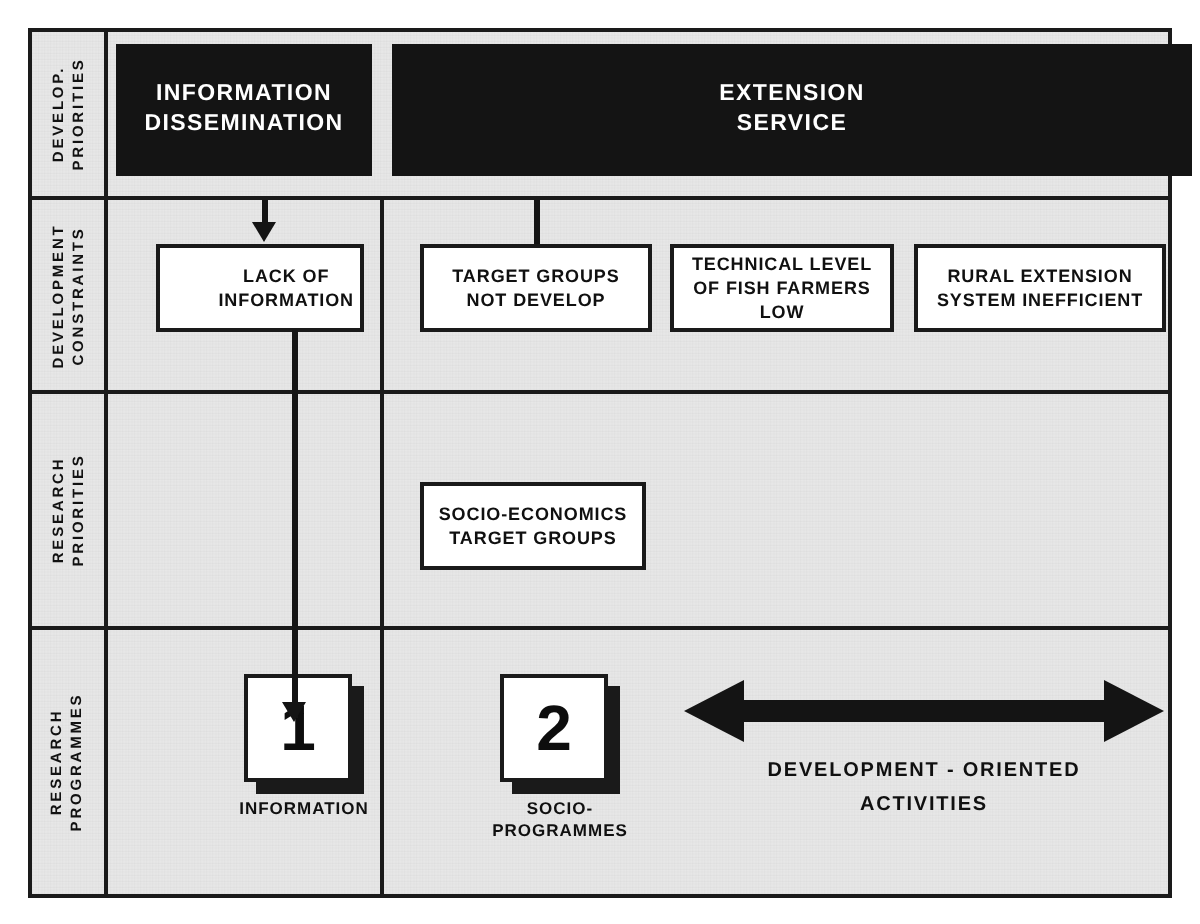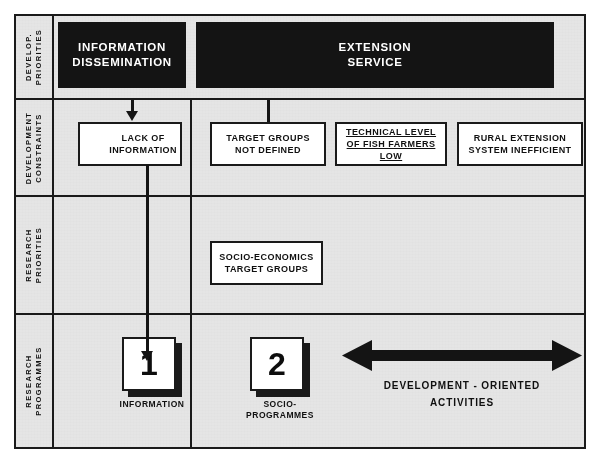--- a/index.html
+++ b/index.html
@@ -97,21 +97,21 @@
     text-align: center;
     font-size: 11.5px;
     font-weight: bold;
     letter-spacing: 0.7px;
     line-height: 15px;
     top: 6px;
     height: 66px;
     box-sizing: border-box;
   }
   #blk-info-diss { left: 4px;   width: 128px; }
-  #blk-ext-serv  { left: 142px; width: 358px; }
+  #blk-ext-serv  { left: 142px; width: 400px; }
 
   
   .wbox {
     position: absolute;
     background: #ffffff;
     border: 2px solid #1a1a1a;
     box-sizing: border-box;
     display: flex;
     align-items: center;
     justify-content: center;
@@ -120,21 +120,21 @@
     font-weight: bold;
     letter-spacing: 0.45px;
     line-height: 12px;
     color: #101010;
     padding: 2px 3px;
   }
 
   
   #box-lack-info   { left: 24px;  top: 22px; width: 104px; height: 44px; justify-content: flex-end; }
   #box-target-grp  { left: 156px; top: 22px; width: 116px; height: 44px; }
-  #box-tech-level  { left: 281px; top: 22px; width: 112px; height: 44px; text-decoration: underline; }
+  #box-tech-level  { left: 281px; top: 22px; width: 112px; height: 44px; }
   #box-rural-ext   { left: 403px; top: 22px; width: 126px; height: 44px; }
 
   
   #box-socio-tg    { left: 156px; top: 44px; width: 113px; height: 44px; }
 
   
   .prog {
     position: absolute;
   }
   .prog .cube {
@@ -289,21 +289,21 @@
       <div class="wbox" id="box-lack-info">
         <div>
           <div>LACK OF</div>
           <div>INFORMATION</div>
         </div>
       </div>
 
       <div class="wbox" id="box-target-grp">
         <div>
           <div>TARGET GROUPS</div>
-          <div>NOT DEFINED</div>
+          <div>NOT DEVELOP</div>
         </div>
       </div>
 
       <div class="wbox" id="box-tech-level">
         <div>
           <div>TECHNICAL LEVEL</div>
           <div>OF FISH FARMERS</div>
           <div>LOW</div>
         </div>
       </div>

